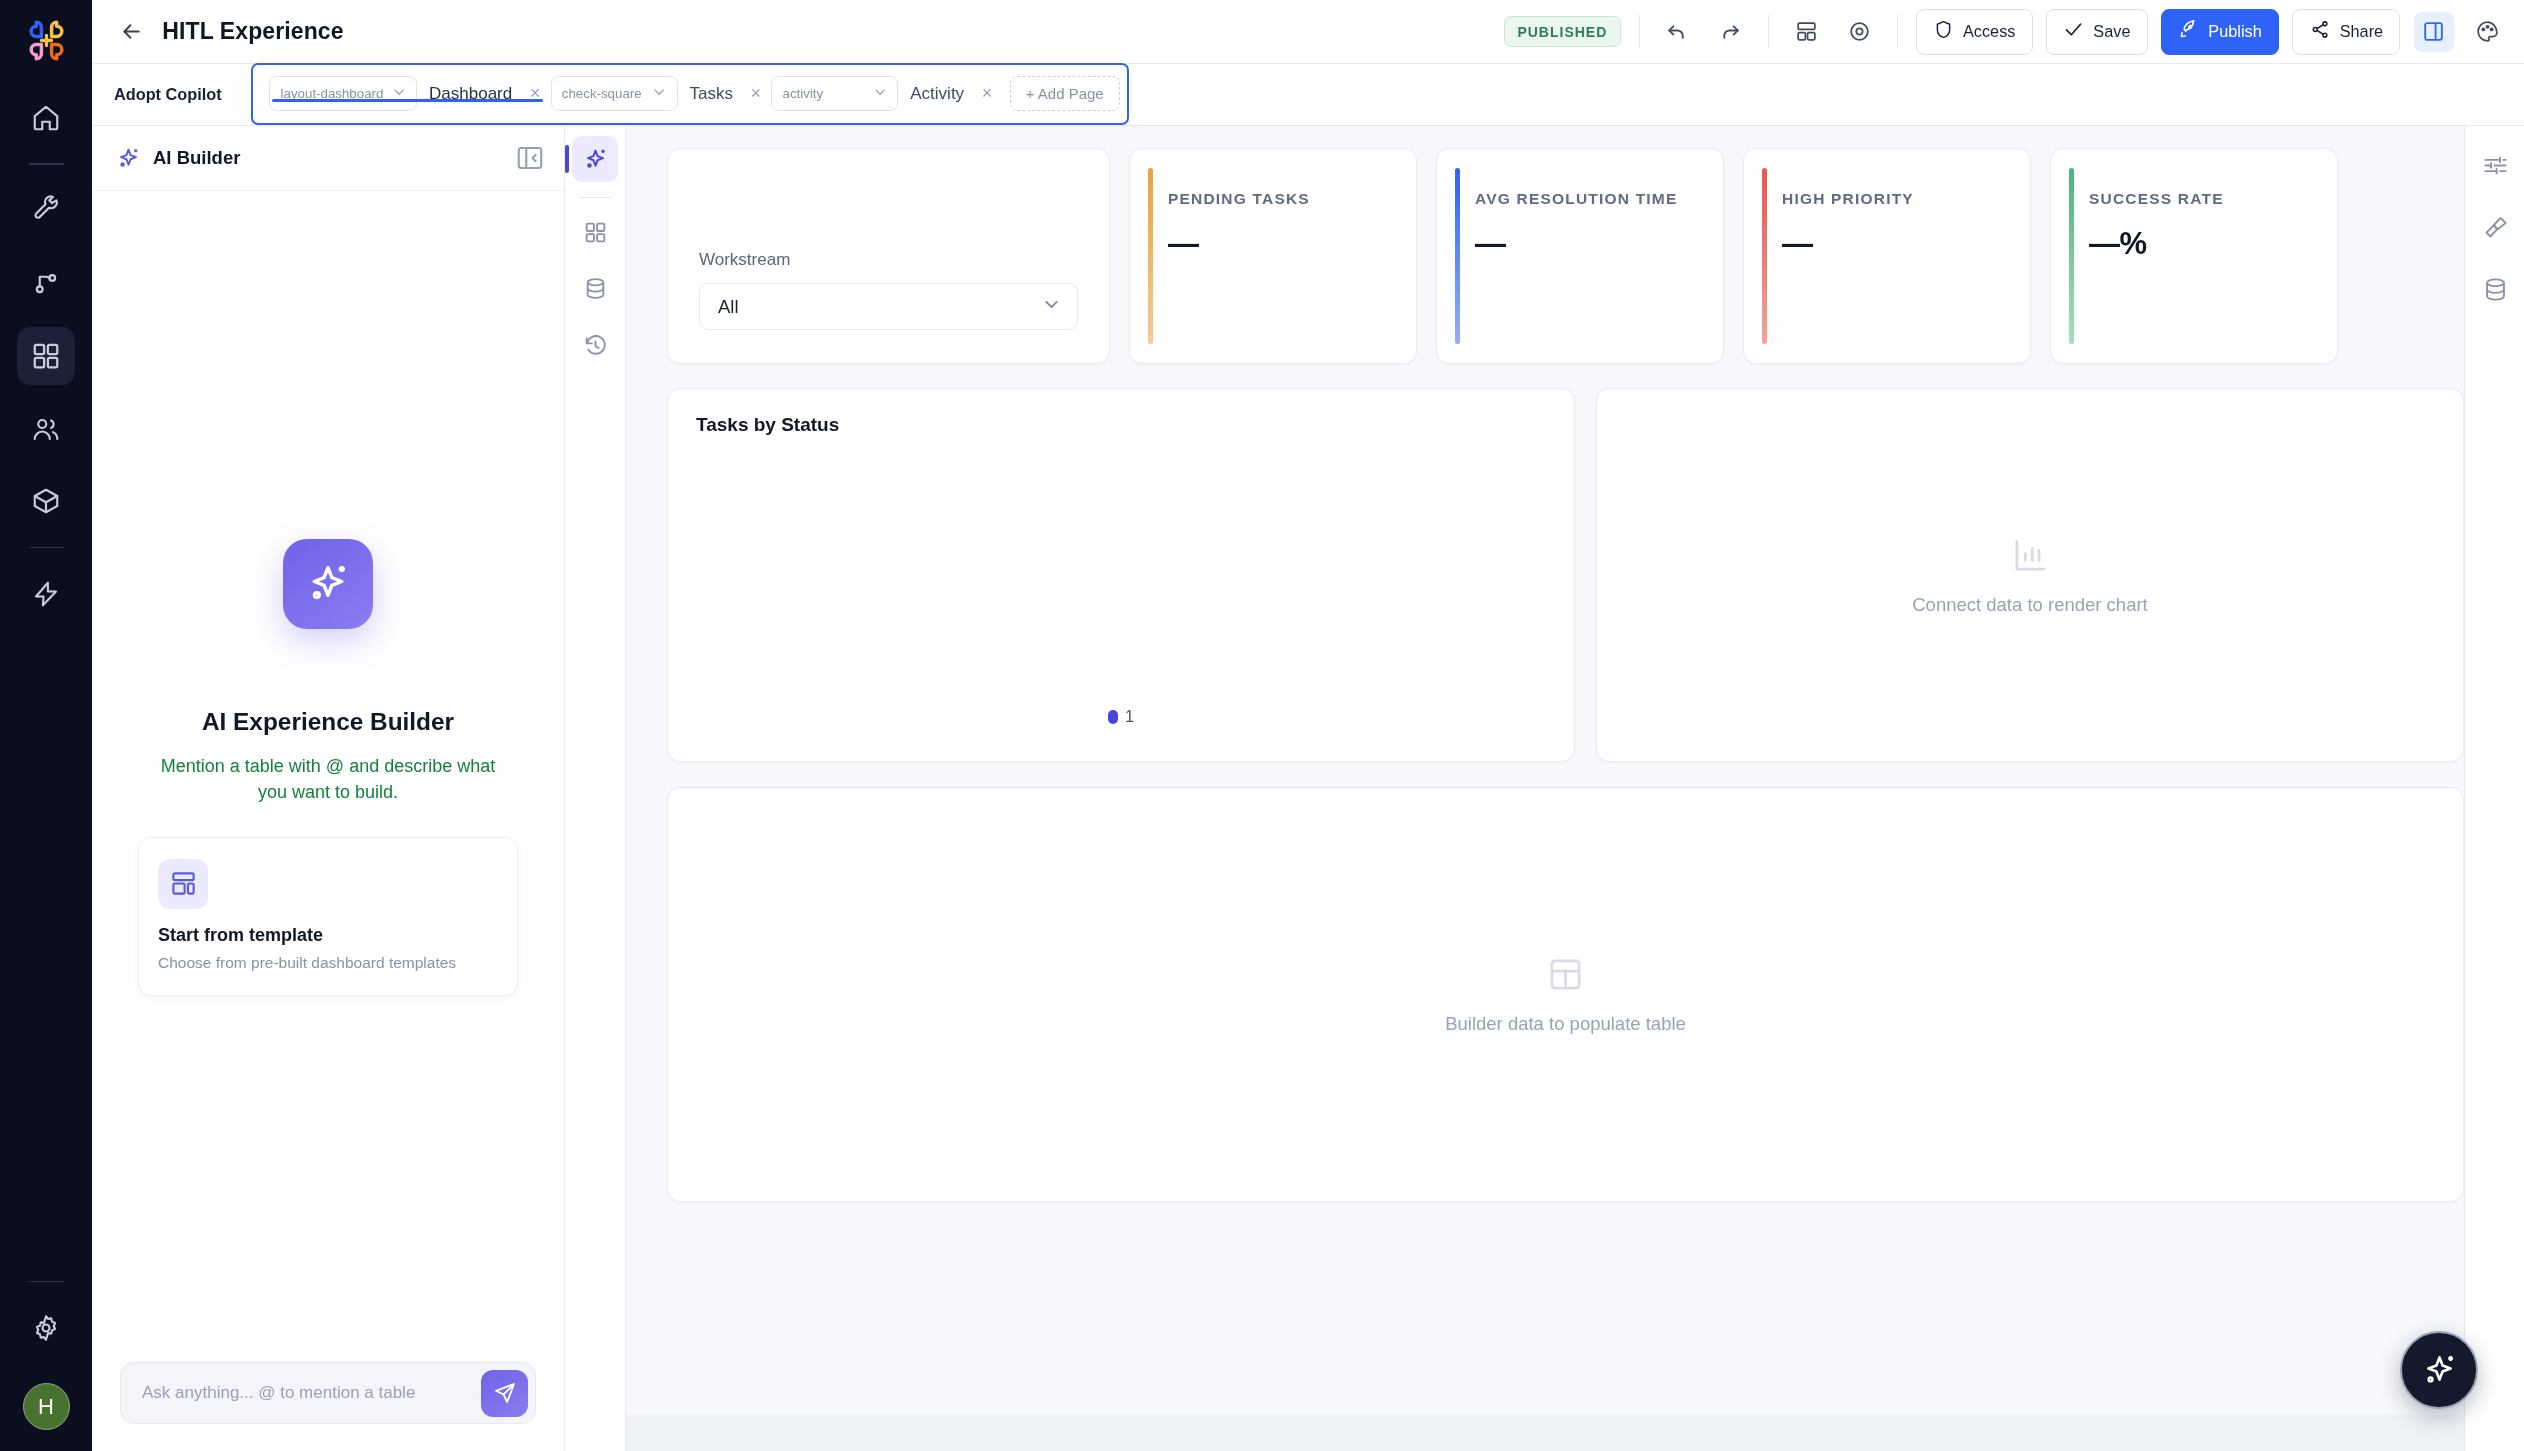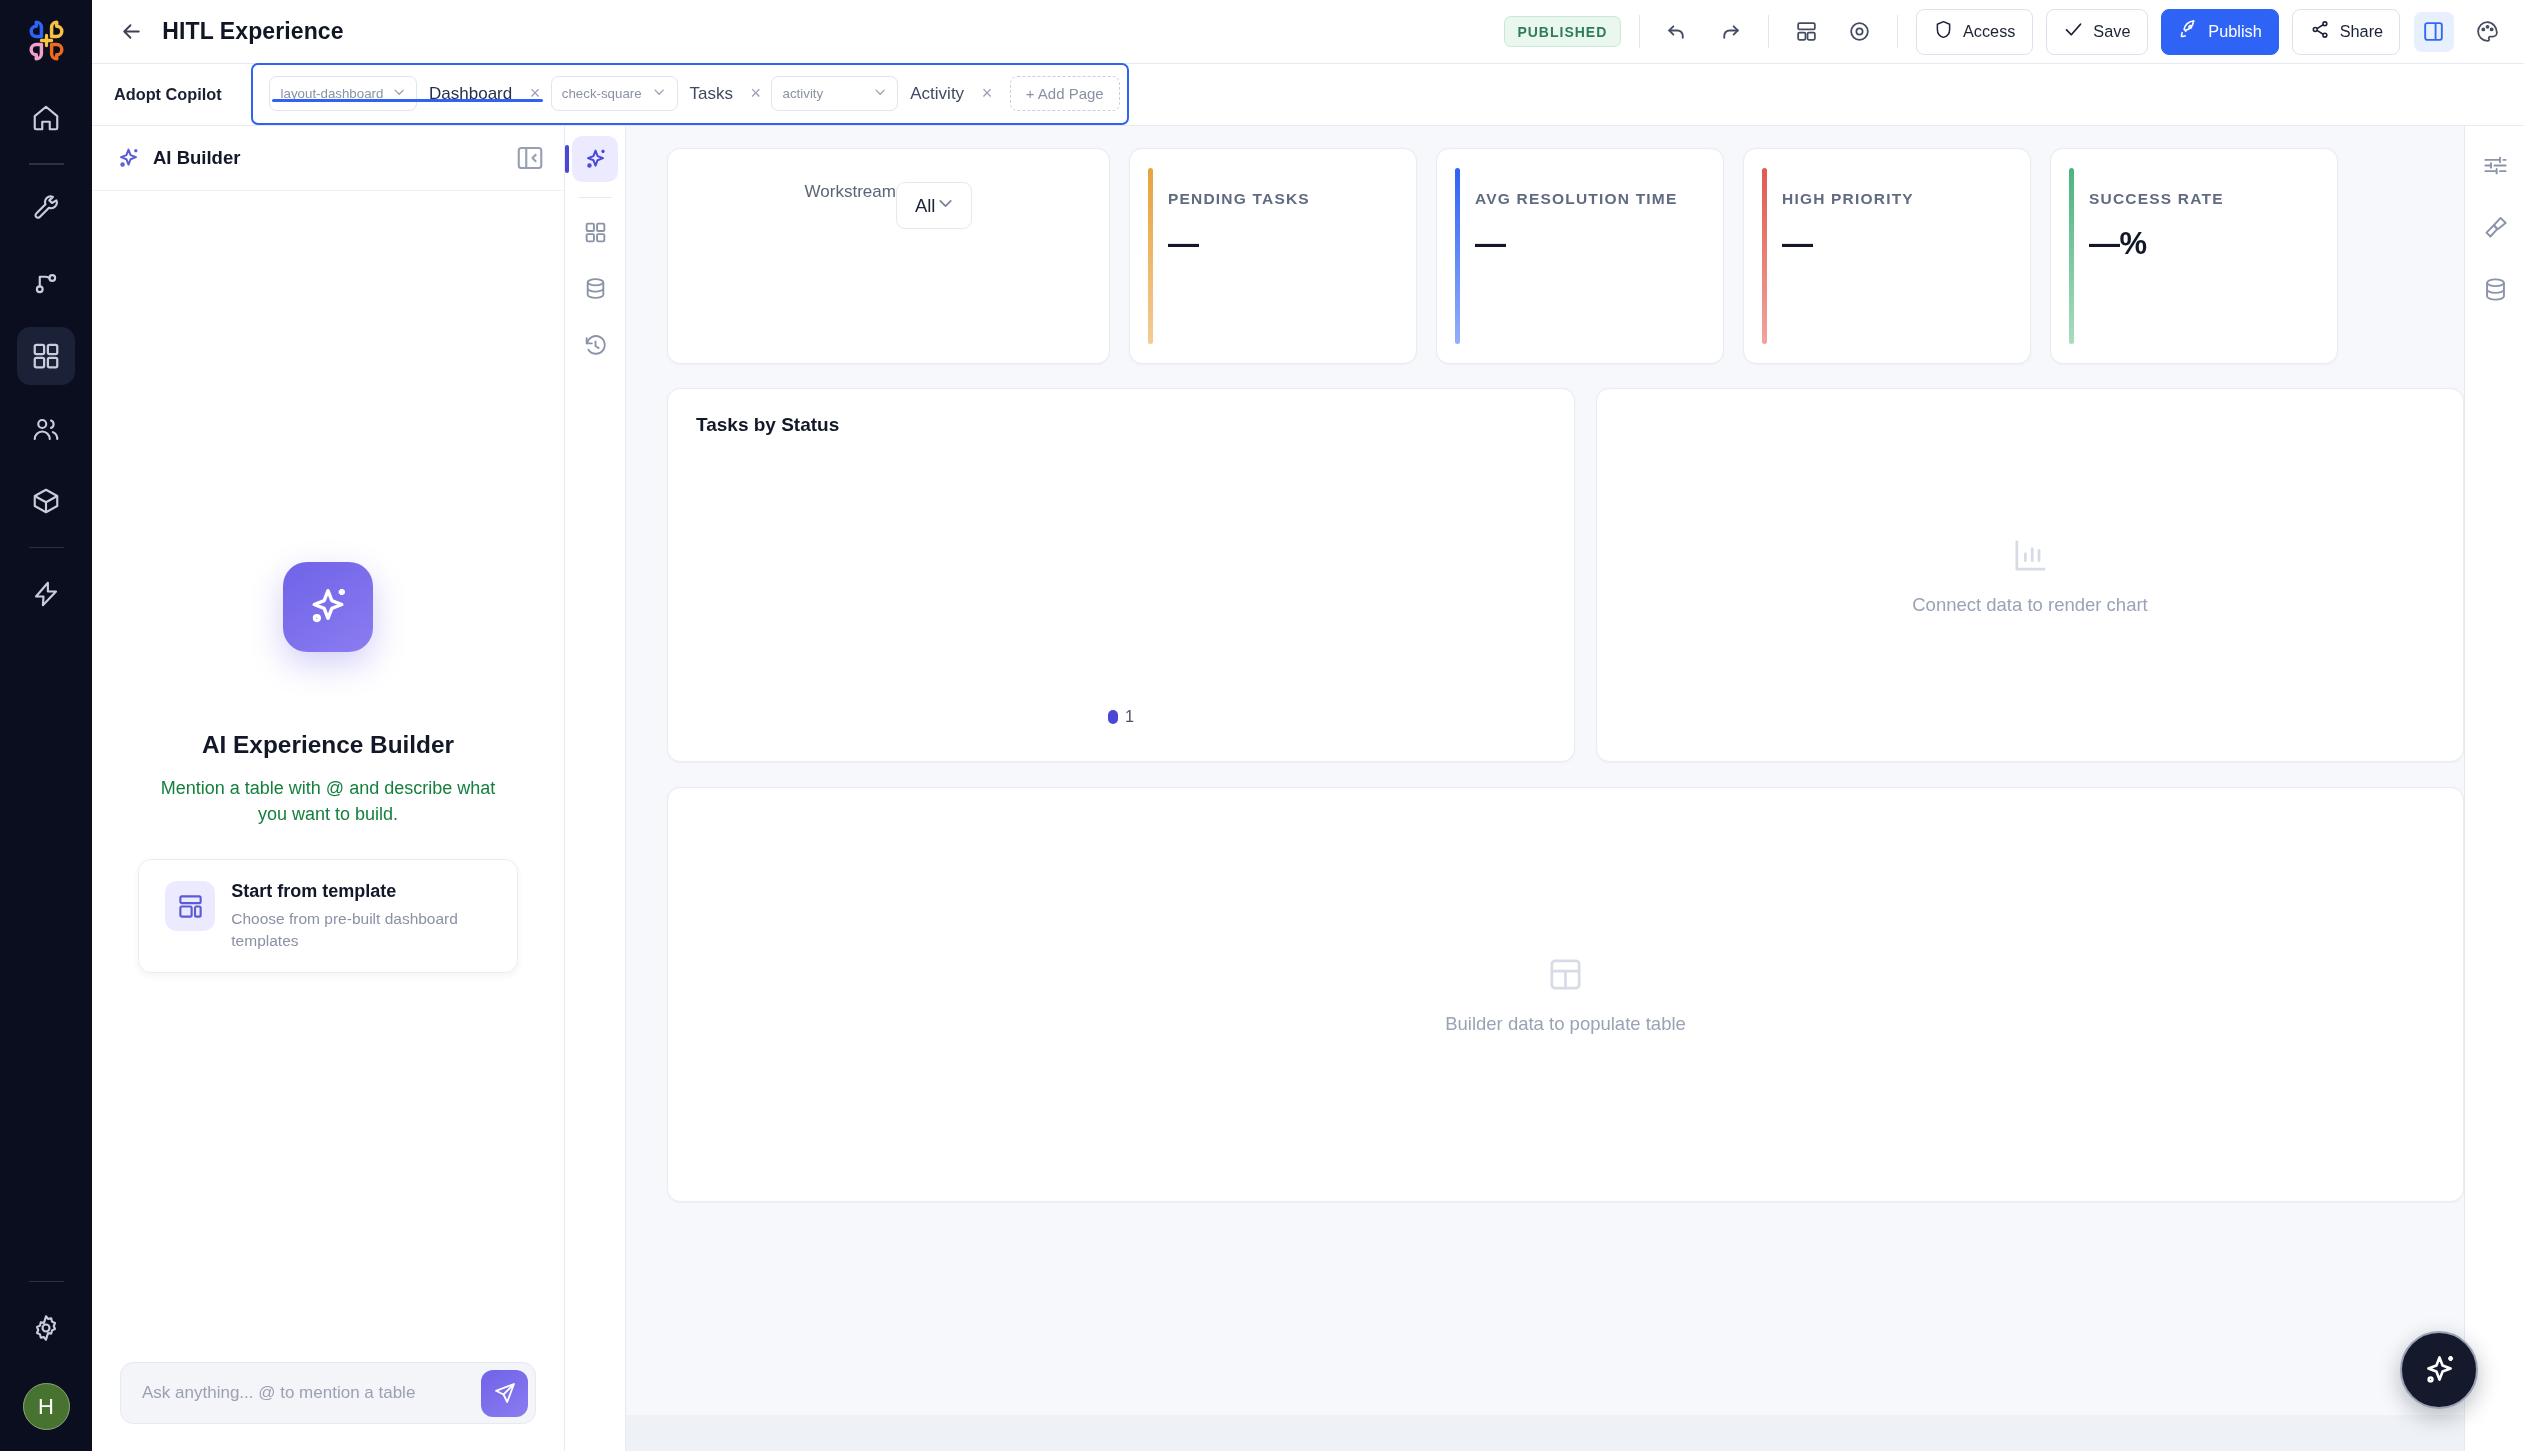--- a/index.html
+++ b/index.html
@@ -119,21 +119,21 @@
     background: linear-gradient(145deg,#6f63e8,#8b7cf0);
     display: flex; align-items: center; justify-content: center;
     box-shadow: 0 12px 33px rgba(110,95,230,.30); margin-bottom: 31px;
   }
   .ai-hero svg { width: 46px; height: 46px; color: #fff; }
   .ai-title { font-size: 24.4px; font-weight: 700; color: #121828; margin-bottom: 16.3px; text-align: center; margin-top: 48px; }
   .ai-sub { font-size: 18px; line-height: 1.45; color: #15803d; text-align: center; max-width: 355px; margin-bottom: 32px; }
   .tmpl-card {
     width: 100%; background: #fff; border: 0.7px solid #eaedf3; border-radius: 13.3px;
     box-shadow: 0 2.2px 7.4px rgba(24,32,56,.05);
-    display: flex; align-items: flex-start; gap: 16.3px; padding: 21px 26px;
+    display: flex; align-items: flex-start; gap: 16.3px; padding: 21px 19px; flex-direction: column;
   }
   .tmpl-icon {
     width: 50px; height: 50px; border-radius: 12px; background: #eceaff;
     display: flex; align-items: center; justify-content: center; flex: 0 0 50px; color: #5b5bd6;
   }
   .tmpl-icon svg { width: 27px; height: 27px; }
   .tmpl-title { font-size: 18px; font-weight: 700; color: #121828; margin-bottom: 6px; }
   .tmpl-desc { font-size: 15.5px; line-height: 1.4; color: #8a91a4; }
   .ai-foot { padding: 18px 28px 28px; }
   .composer {
@@ -170,21 +170,21 @@
   .mid-sep { width: 33px; height: 0.7px; background: #e6e9f0; margin: 4.4px 0 12px; }
 
   
   .canvas { flex: 1; min-width: 0; background: #f6f8fb; position: relative; overflow: hidden; padding: 22px 0 0 0; }
   .canvas-inner { padding: 0 0 0 41px; }
   .row-kpis { display: flex; gap: 19px; margin-bottom: 24px; }
   .card {
     background: #fff; border: 0.7px solid #e9ecf3; border-radius: 13.3px;
     box-shadow: 0 0.7px 2.2px rgba(24,32,56,.04);
   }
-  .filter-card { width: 443px; flex: 0 0 443px; height: 216px; padding: 33px 31px; display: flex; flex-direction: row; justify-content: center; }
+  .filter-card { width: 443px; flex: 0 0 443px; height: 216px; padding: 33px 31px; display: flex; flex-direction: column; justify-content: flex-end; }
   .filter-label { font-size: 17px; color: #5c6478; font-weight: 500; margin-bottom: 13.3px; }
   .filter-select {
     height: 47px; border: 0.7px solid #e4e8f0; border-radius: 9px; background: #fff;
     display: flex; align-items: center; justify-content: space-between; padding: 0 15px 0 18px;
     font-size: 18.5px; color: #1b2233;
   }
   .filter-select svg { width: 21px; height: 21px; color: #7b8396; }
   .kpi { width: 288px; flex: 0 0 288px; height: 216px; position: relative; padding: 41px 0 0 38px; overflow: hidden; }
   .kpi-bar { position: absolute; left: 18px; top: 19px; bottom: 19px; width: 5.2px; border-radius: 3.7px; }
   .kpi-label { font-size: 15.5px; font-weight: 600; letter-spacing: 1.2px; color: #606a80; margin-bottom: 18px; }

